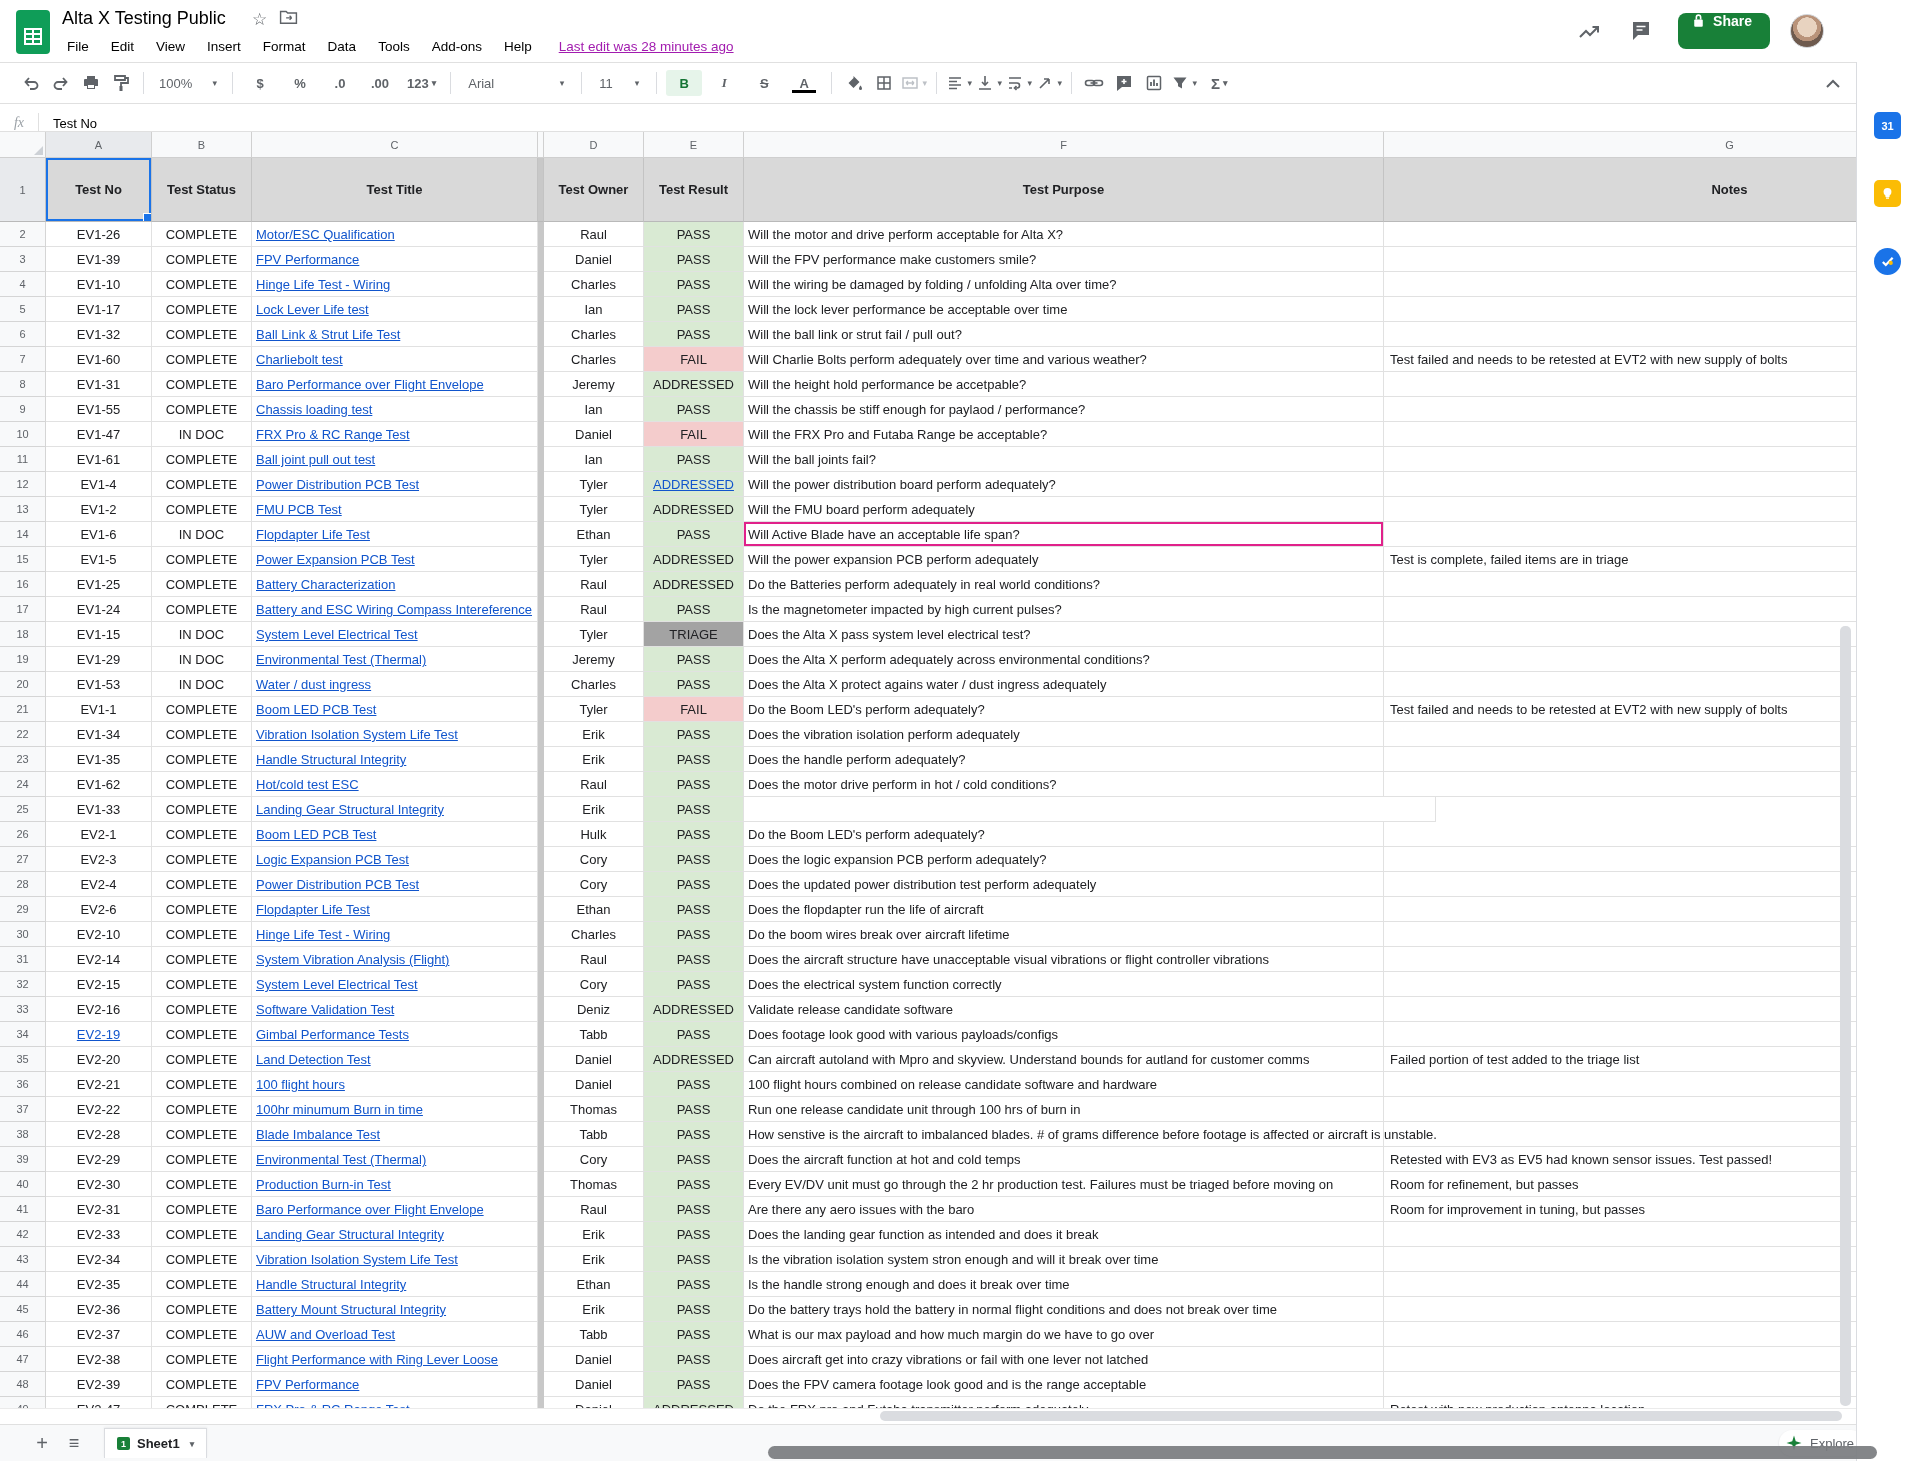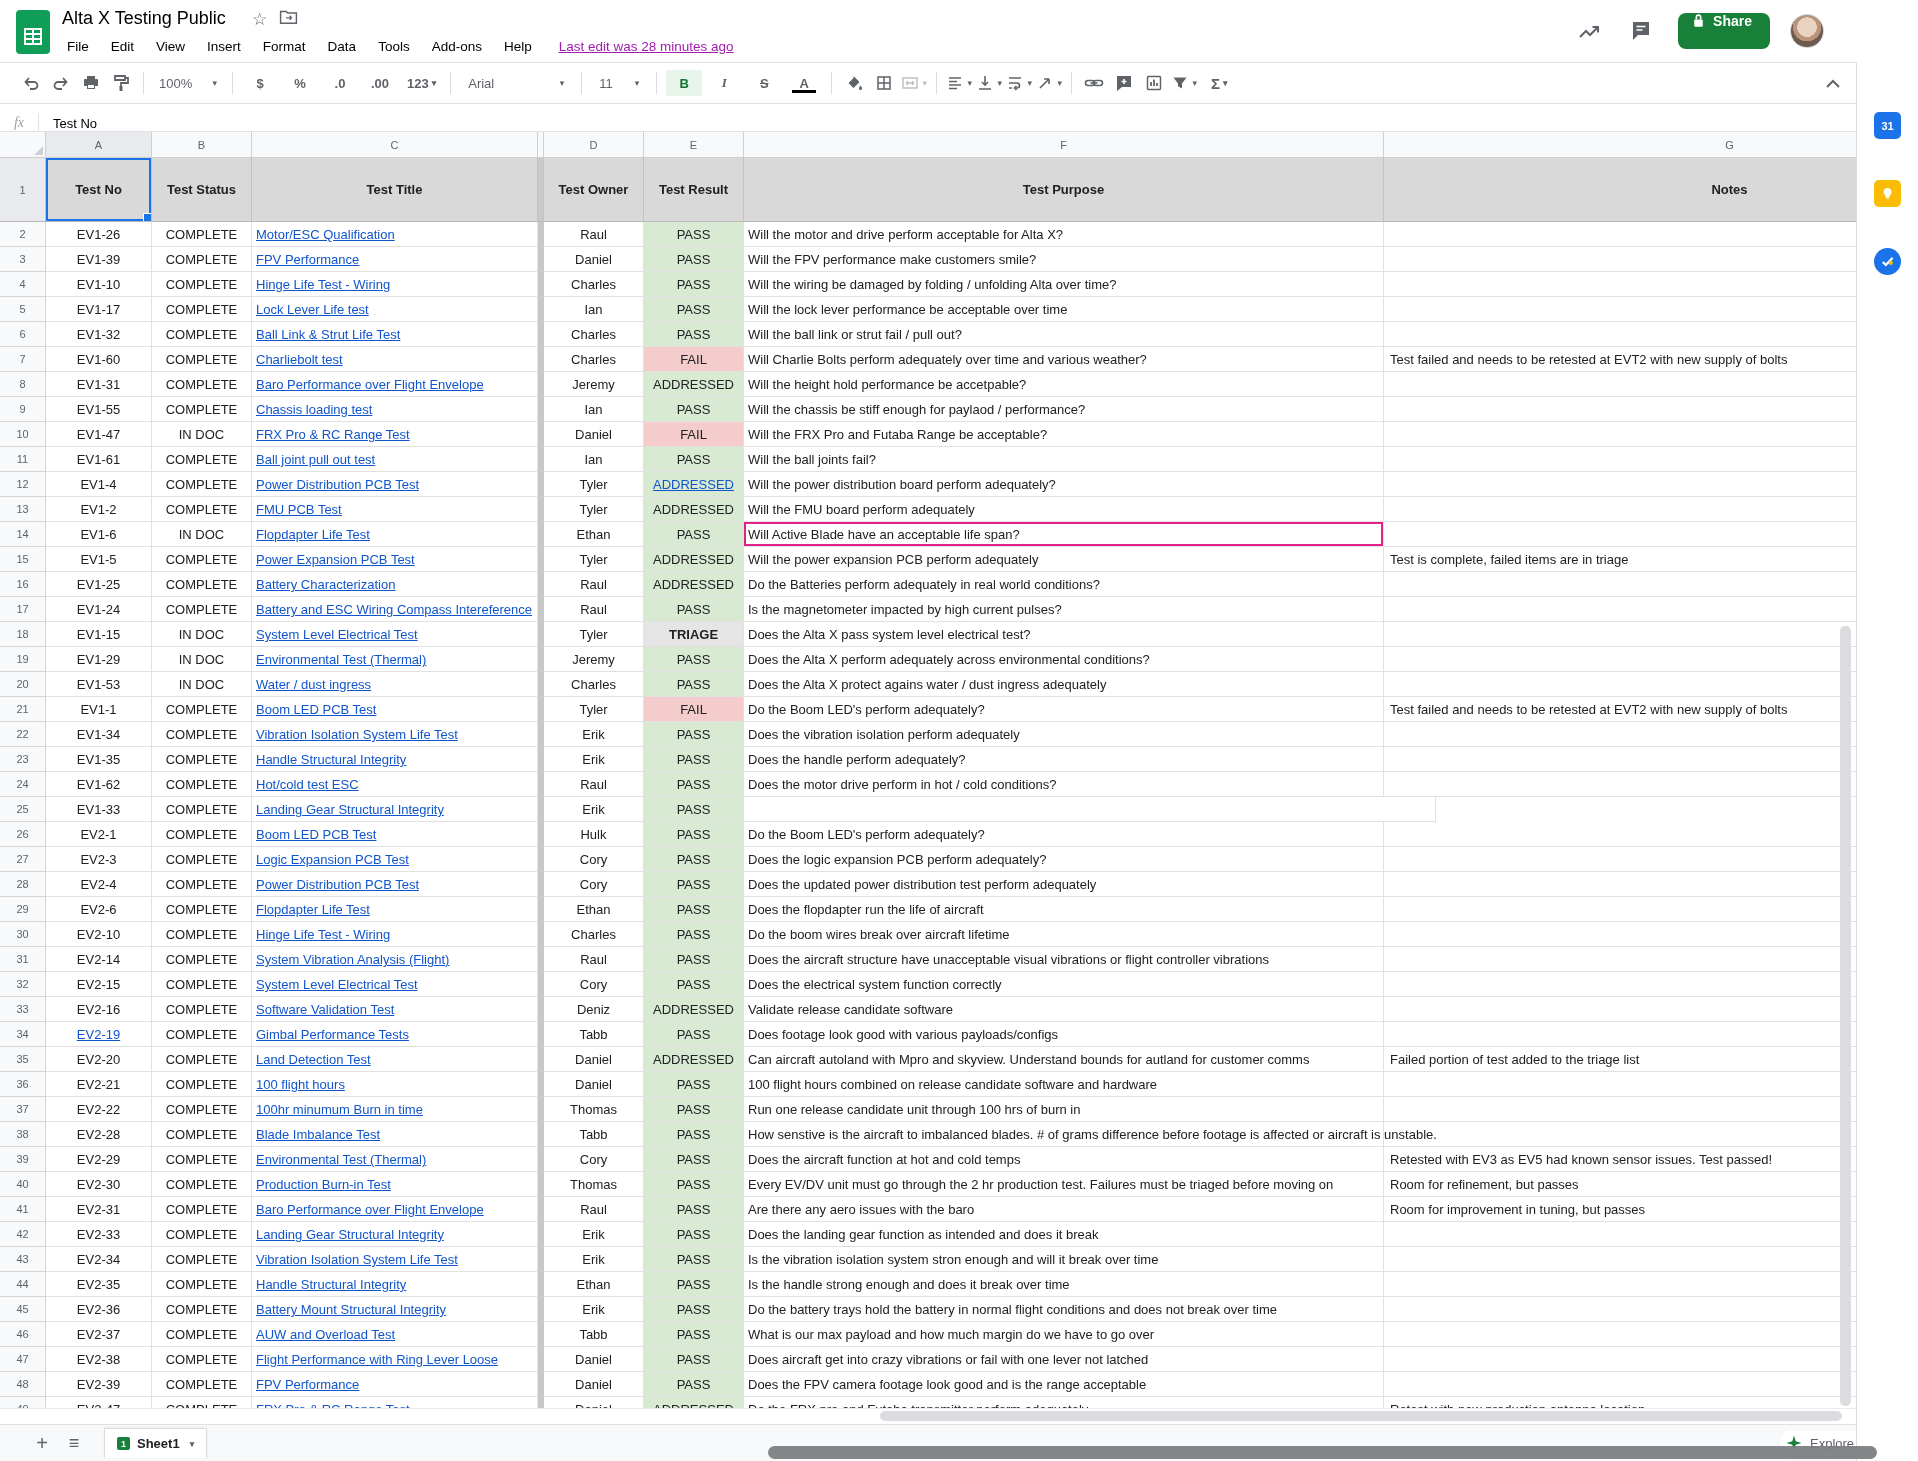--- a/index.html
+++ b/index.html
@@ -514,21 +514,21 @@
         <div class="gcell c-f">Is the magnetometer impacted by high current pulses?</div>
         <div class="gcell c-g"></div>
       </div>
       <div class="grid-row">
         <div class="gcell c-num">18</div>
         <div class="gcell c-a">EV1-15</div>
         <div class="gcell c-b">IN DOC</div>
         <div class="gcell c-c"><span class="lnk">System Level Electrical Test</span></div>
         <div class="gcell c-div"></div>
         <div class="gcell c-d">Tyler</div>
-        <div class="gcell c-e" style="background: #e5e5e5; font-weight: bold;">TRIAGE</div>
+        <div class="gcell c-e" style="background: #a3a3a3;">TRIAGE</div>
         <div class="gcell c-f">Does the Alta X pass system level electrical test?</div>
         <div class="gcell c-g"></div>
       </div>
       <div class="grid-row">
         <div class="gcell c-num">19</div>
         <div class="gcell c-a">EV1-29</div>
         <div class="gcell c-b">IN DOC</div>
         <div class="gcell c-c"><span class="lnk">Environmental Test (Thermal)</span></div>
         <div class="gcell c-div"></div>
         <div class="gcell c-d">Jeremy</div>

